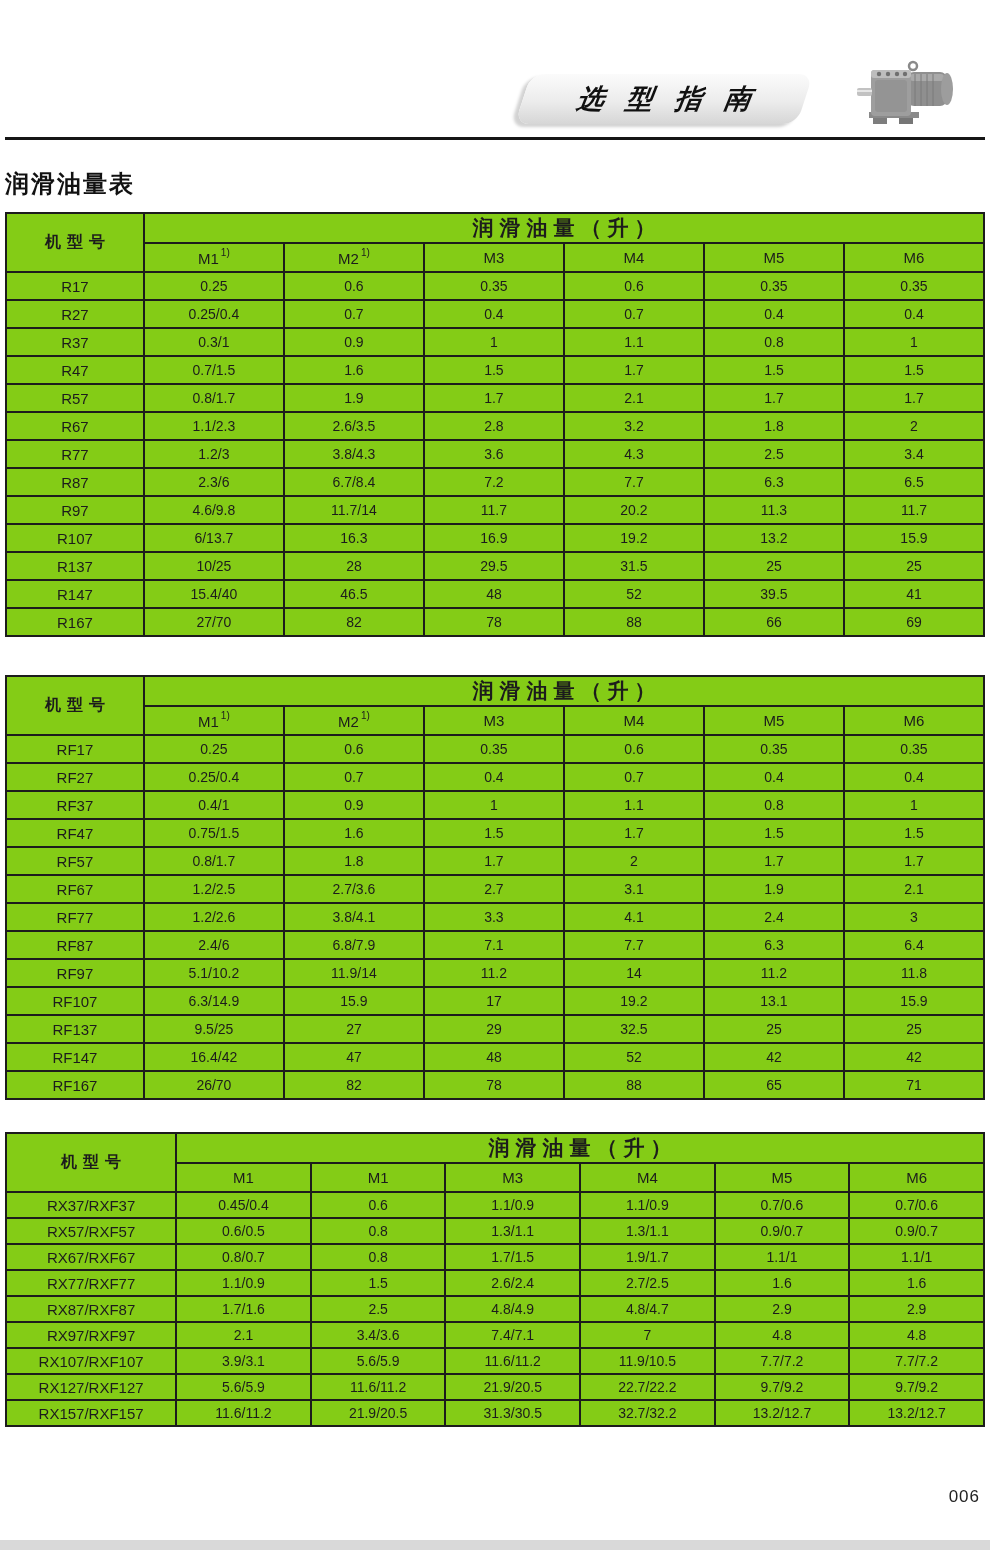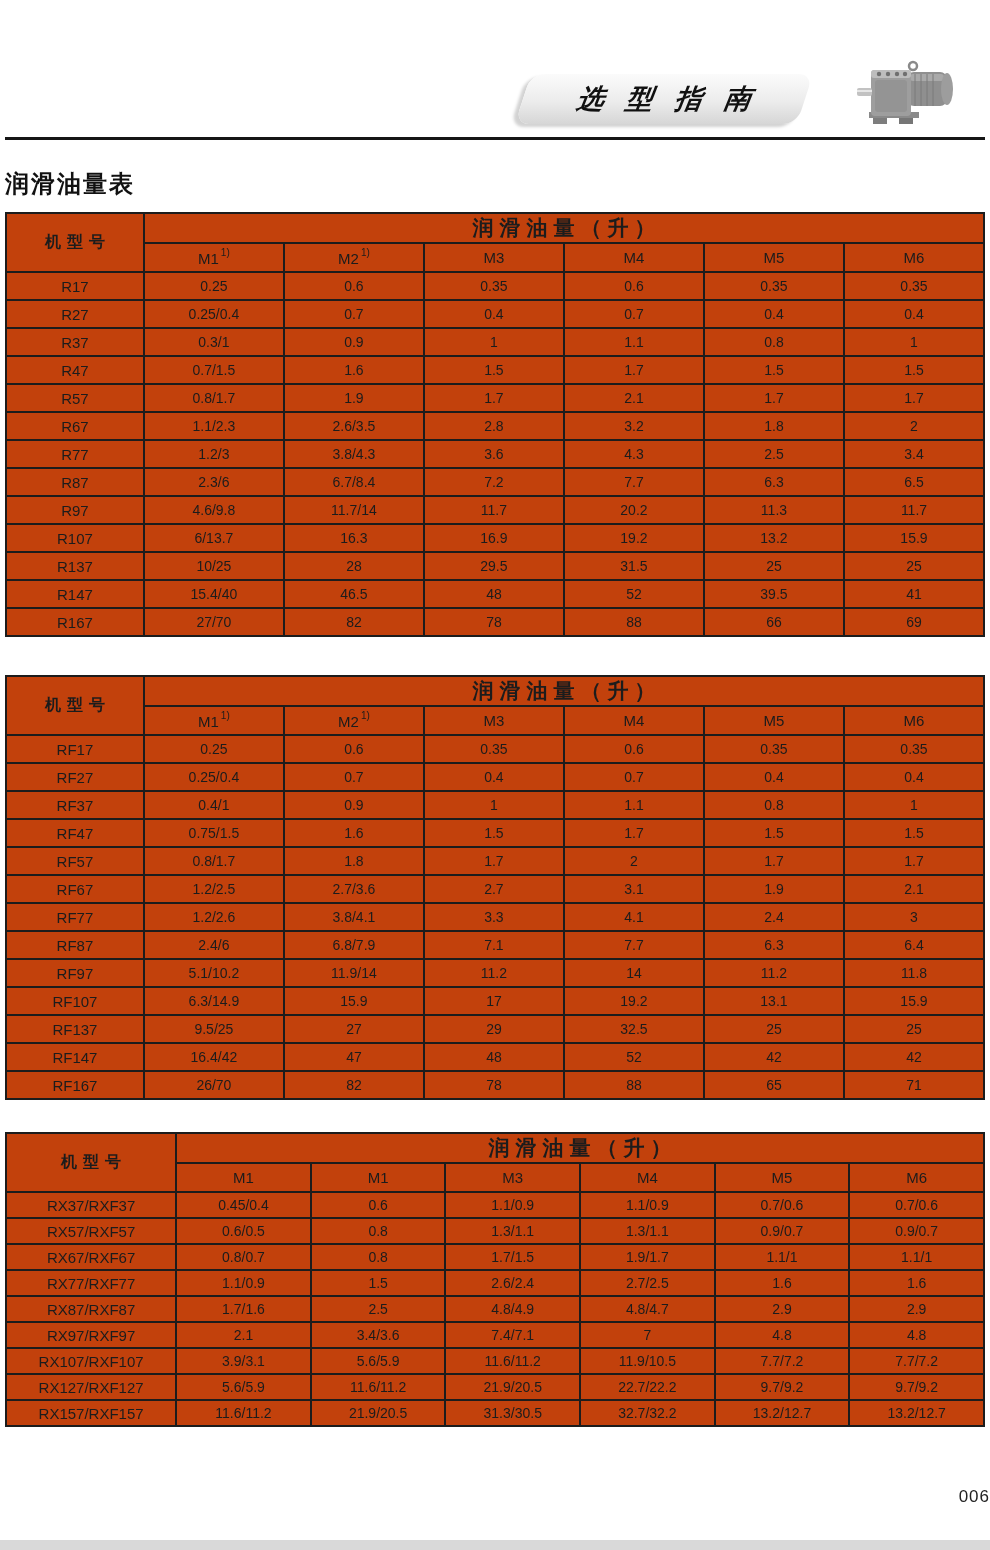--- a/index.html
+++ b/index.html
@@ -35,42 +35,42 @@
   .title {
     margin: 28px 0 12px 5px;
     font-size: 24px; font-weight: bold; letter-spacing: 2px;
     color: #111;
   }
 
   
   table.oil {
     width: 980px; margin-left: 5px;
     border-collapse: collapse; table-layout: fixed;
-    background: #c2410c;
+    background: #84cc16;
   }
   table.oil th, table.oil td {
     border: 2px solid #1c1c1c;
     text-align: center; vertical-align: middle;
     padding: 0;
   }
   .t-r col.col-model, .t-rf col.col-model { width: 14.1%; }
   .t-rx col.col-model { width: 17.4%; }
   th.model-hdr { font-size: 16px; font-weight: bold; letter-spacing: 6px; text-indent: 6px; }
   th.group-hdr { height: 27px; font-size: 21px; font-weight: bold; letter-spacing: 6px; text-indent: 6px; font-family: Liberation Mono, monospace; }
   th.m-hdr { height: 27px; font-size: 15px; font-weight: normal; }
   th.m-hdr sup { font-size: 10px; position: relative; top: -2px; margin-left: 2px; }
   tbody th.model-cell { height: 26px; font-size: 15px; font-weight: normal; }
   tbody td { height: 26px; font-size: 14px; }
   .t-rx tbody th.model-cell, .t-rx tbody td { height: 24px; }
   .t-rf { margin-top: 38px; }
   .t-rx { margin-top: 32px; }
 
   
   .footnote { margin: 14px 0 0 5px; font-size: 13px; letter-spacing: 1px; color: #161616; }
-  .pageno { position: absolute; right: 0; top: 1487px; font-size: 17px; letter-spacing: 1px; color: #222; }
+  .pageno { position: absolute; right: 10px; top: 1487px; font-size: 17px; letter-spacing: 1px; color: #222; }
   .bottom-strip { position: absolute; left: 0; right: 0; bottom: 0; height: 10px; background: #d9d9d9; }
 </style>
 </head>
 <body>
 
 <div class="page">
 
   <header class="hdr">
     <div class="banner">
       <span class="banner-text">选型指南</span>

